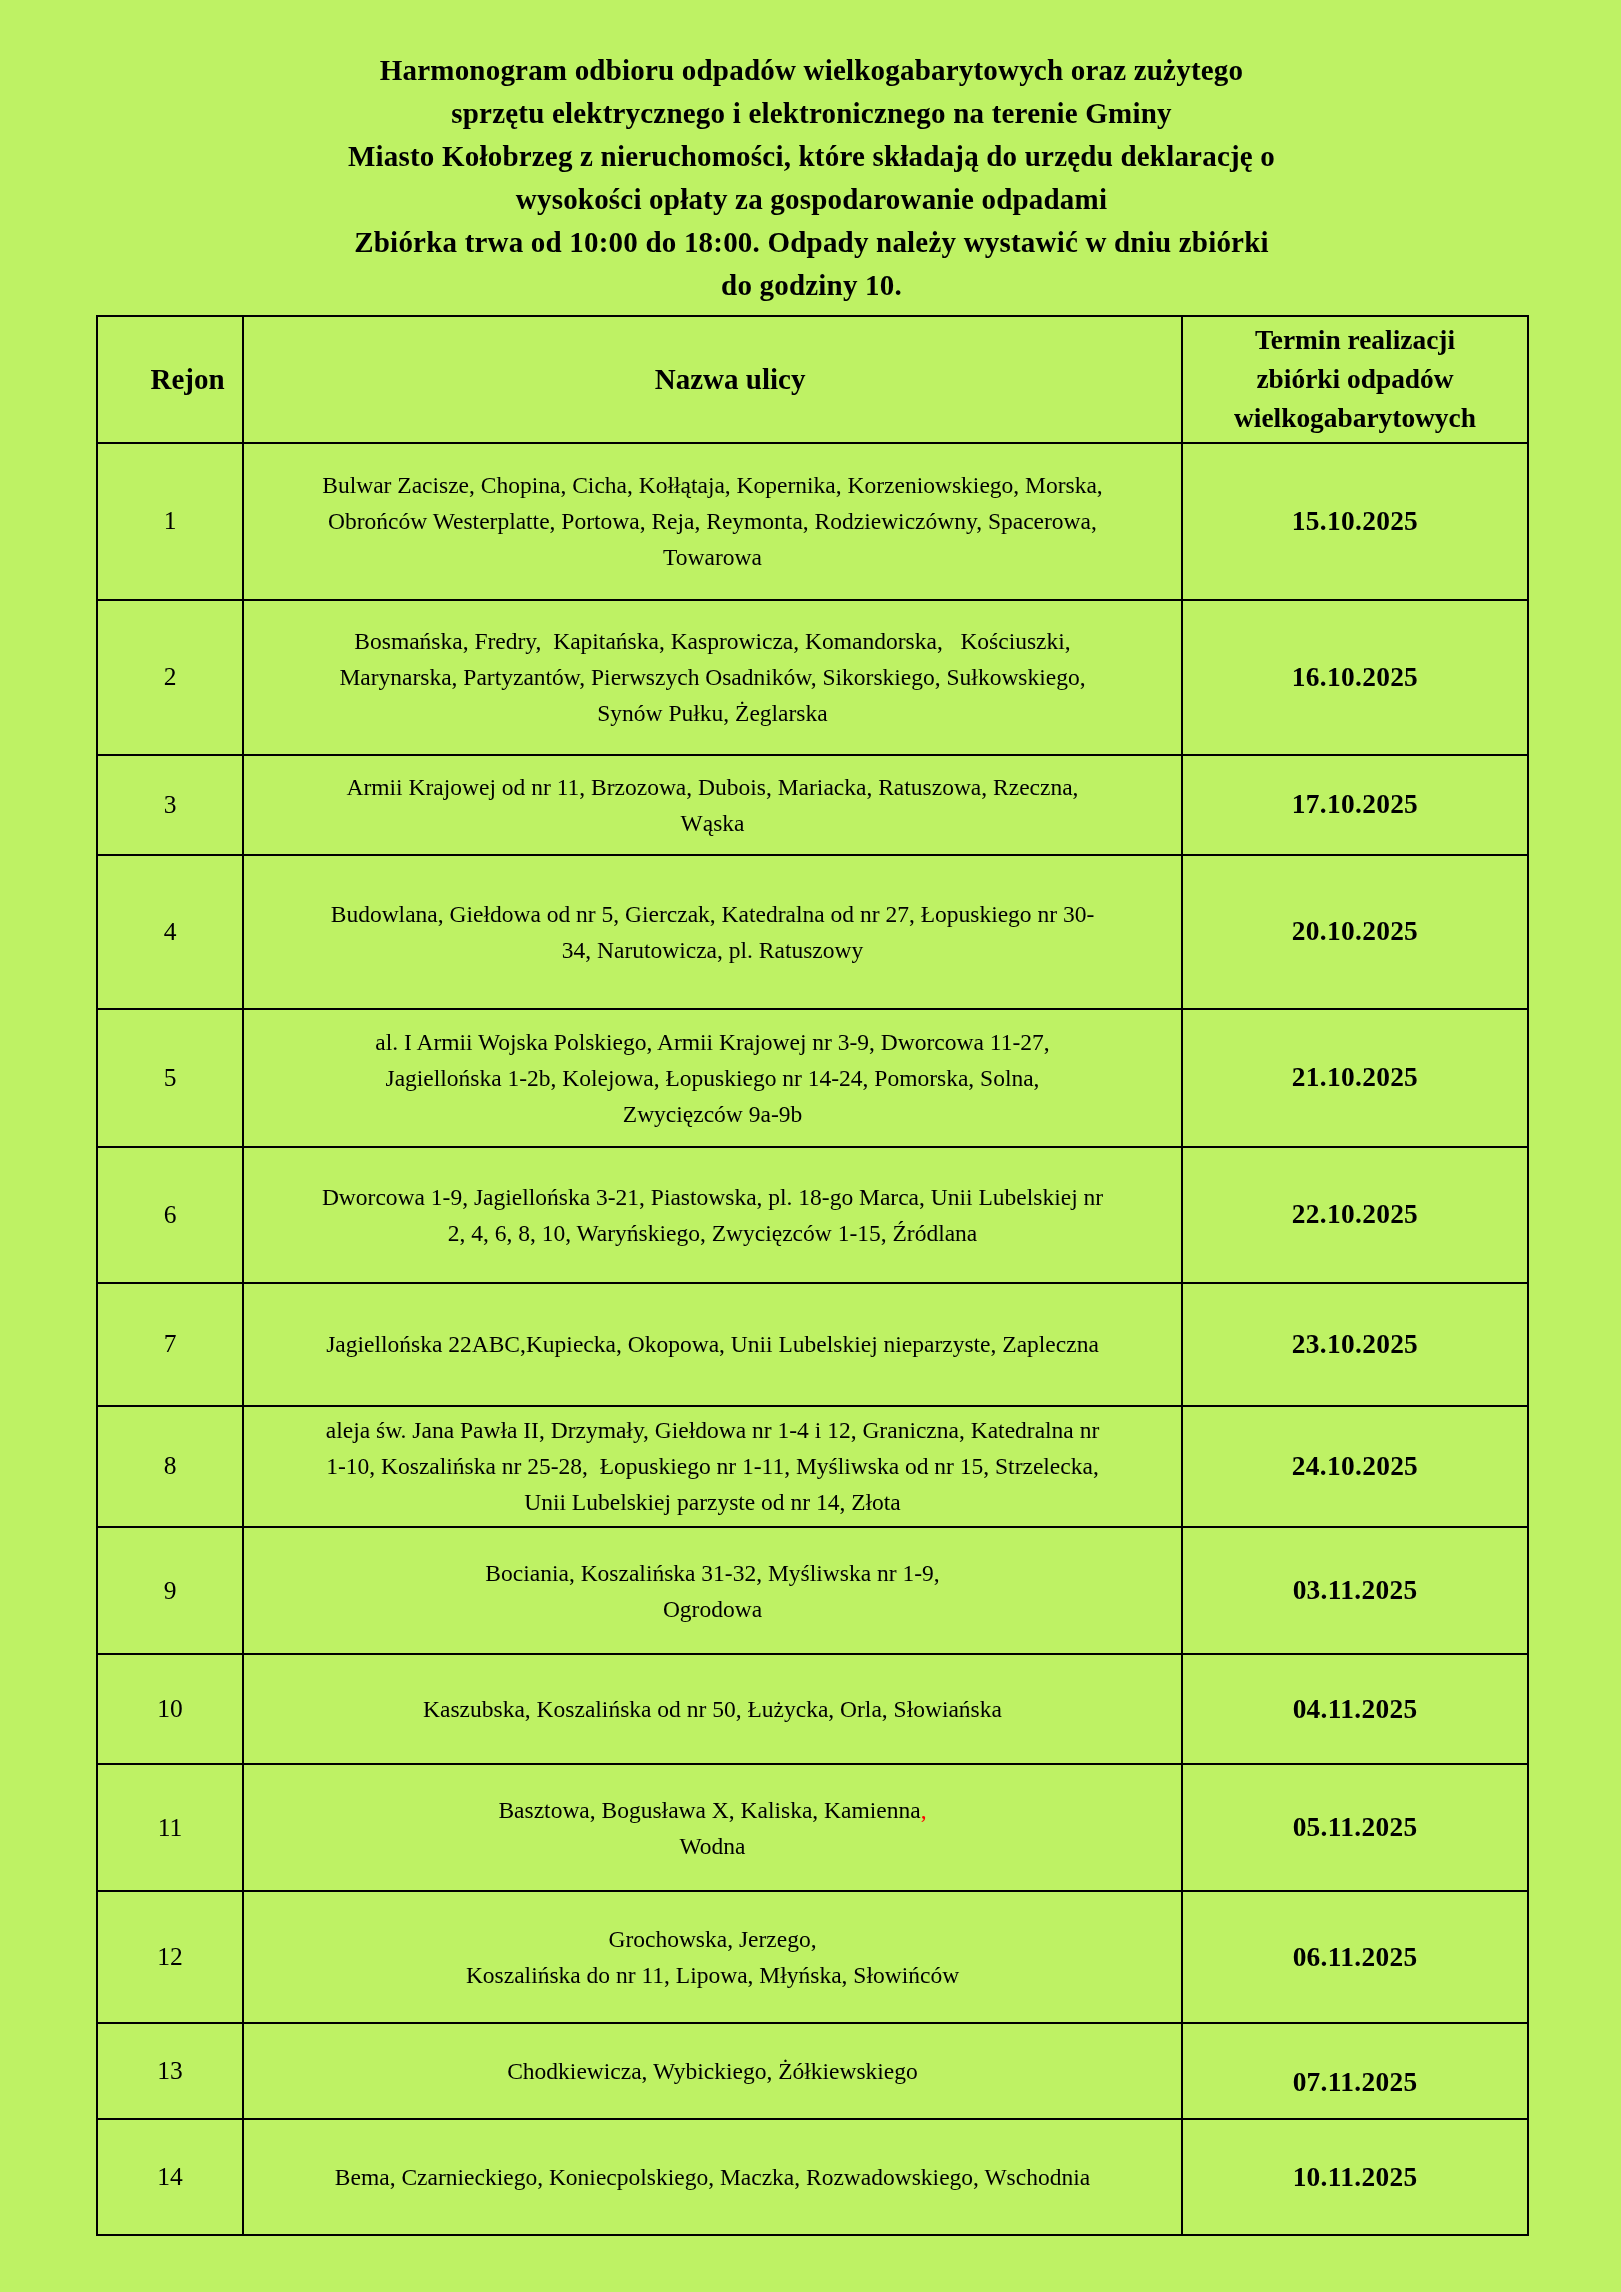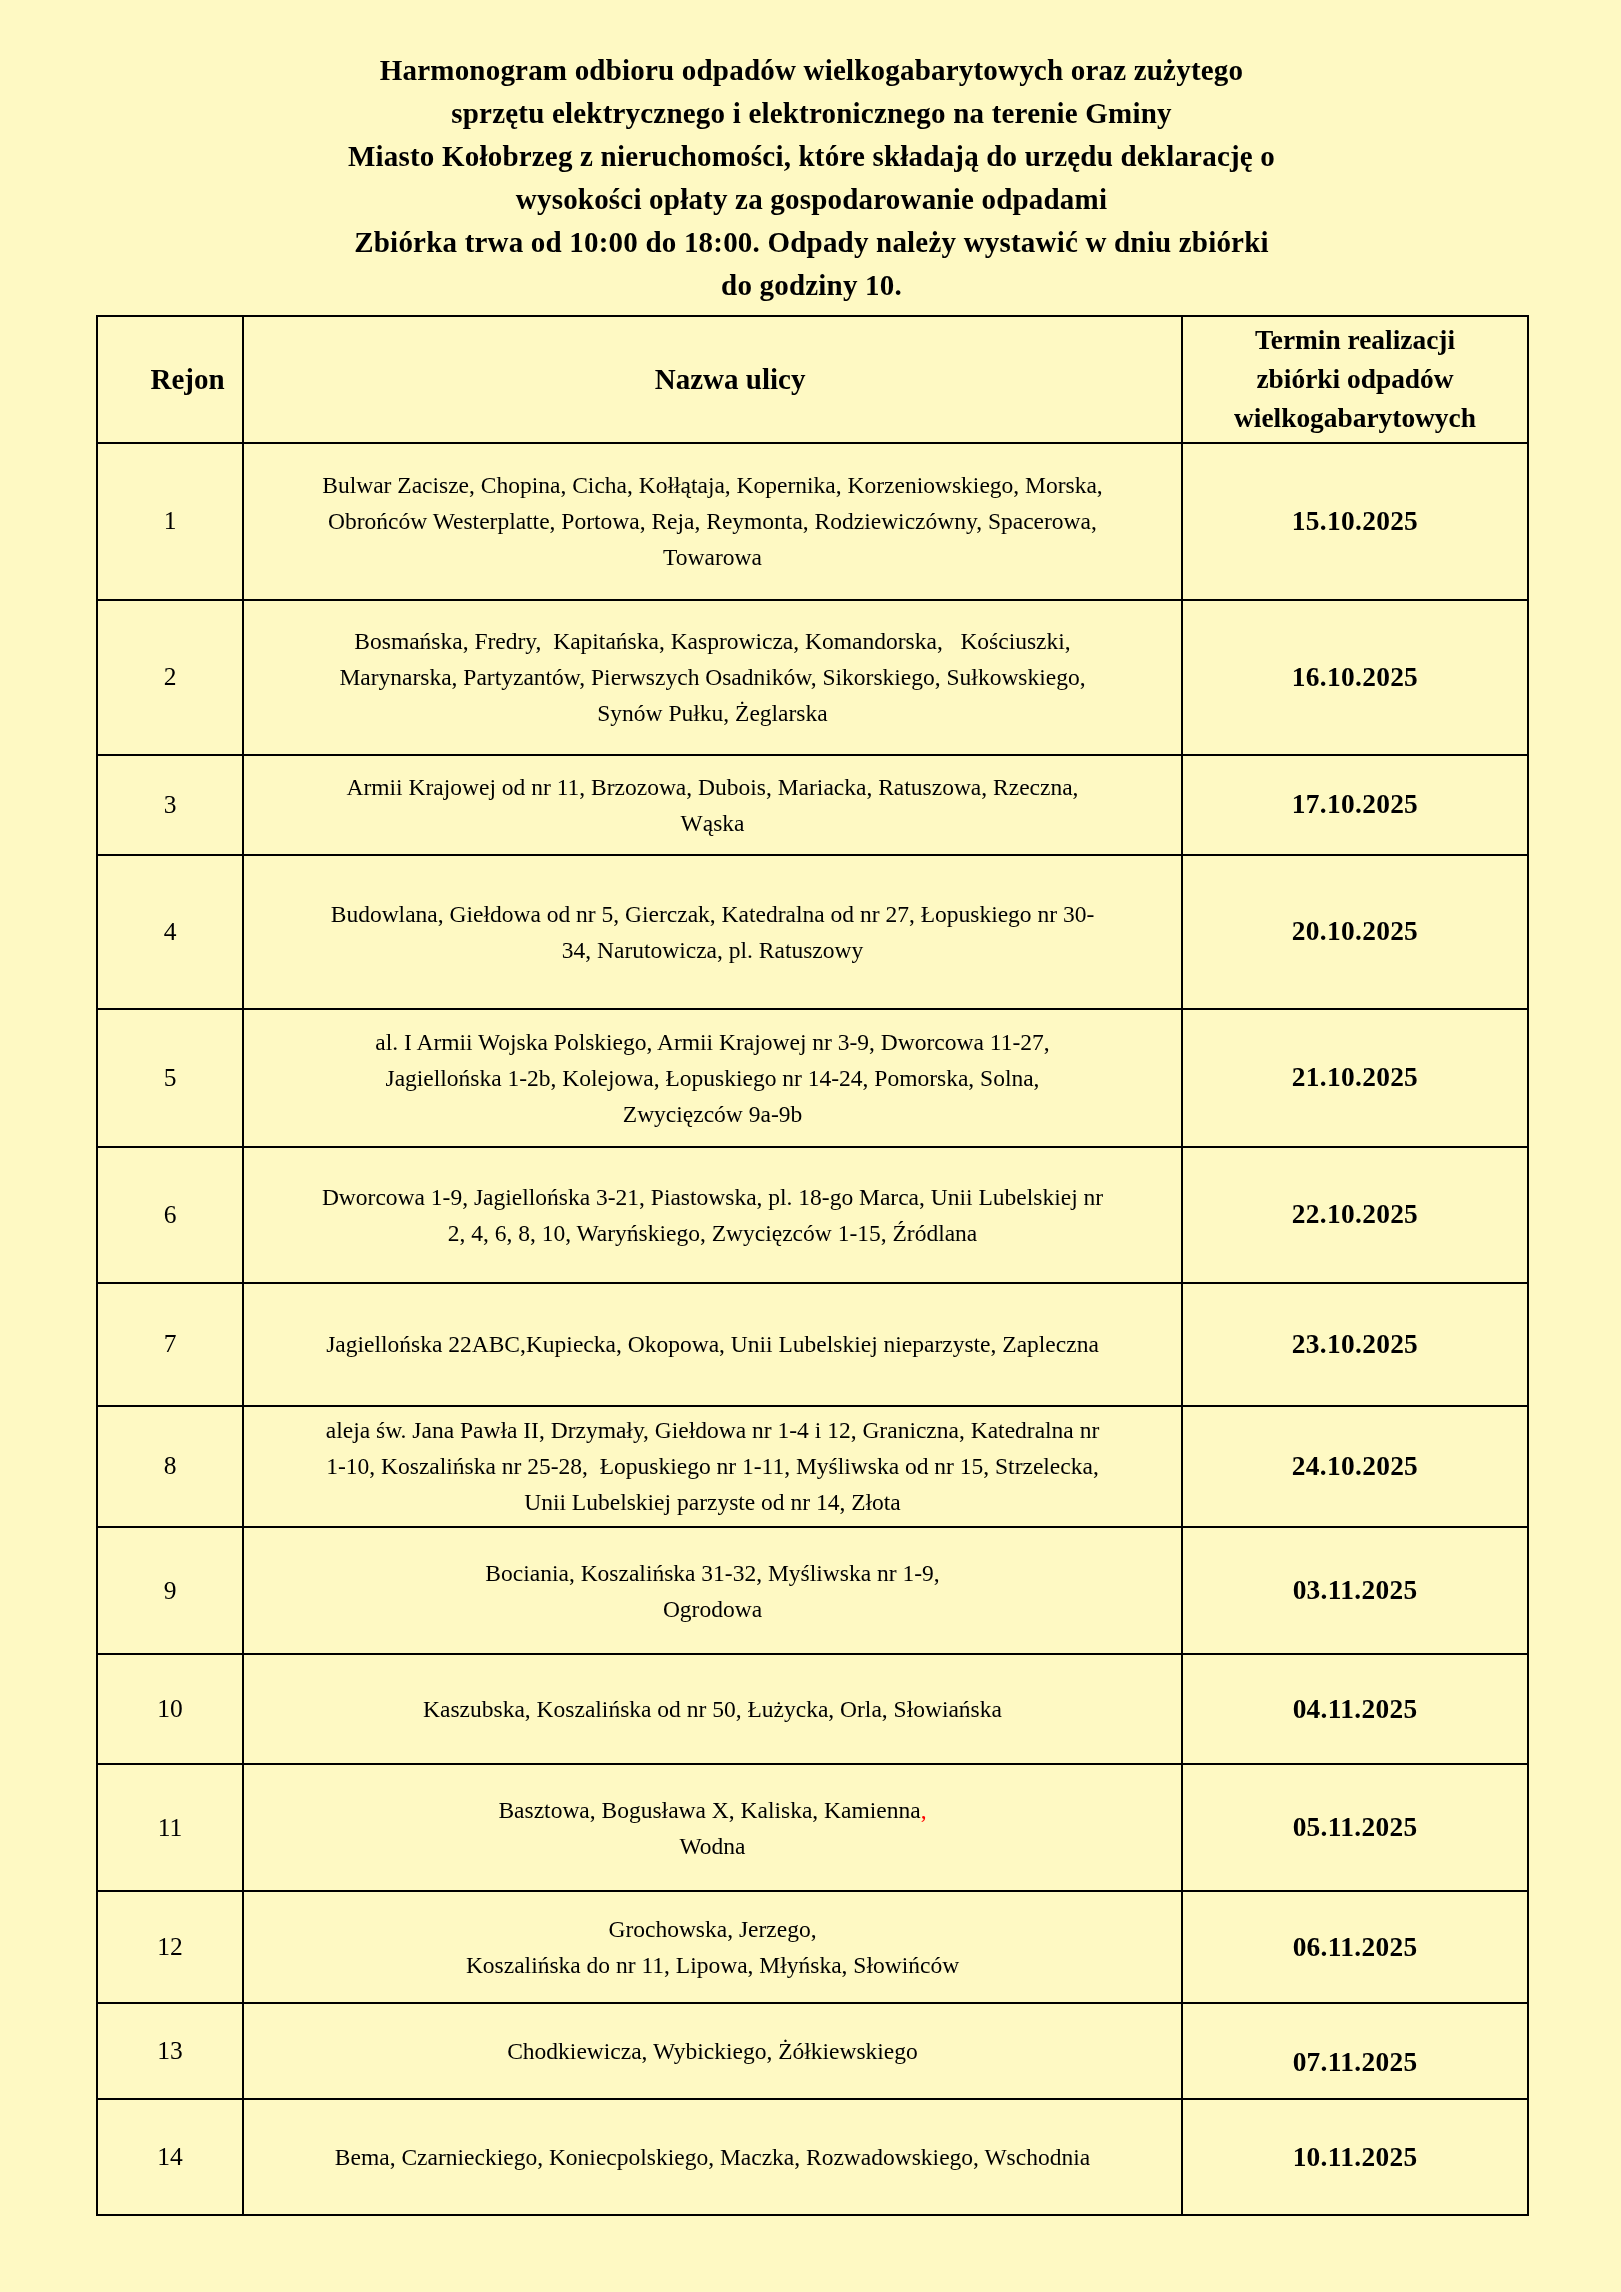--- a/index.html
+++ b/index.html
@@ -6,21 +6,21 @@
     margin: 0;
     padding: 0;
     background: #ffffff;
     color: #000000;
     font-family: "Liberation Serif", "DejaVu Serif", serif;
   }
   .page {
     position: relative;
     width: 1621px;
     height: 2293px;
-    background: #fef9c3;
+    background: #bef264;
     overflow: hidden;
   }
   
   .title {
     margin: 49px 0 0 96px;
     width: 1431px;
     text-align: center;
     font-weight: bold;
     font-size: 29px;
     line-height: 43px;
@@ -80,21 +80,21 @@
   tbody tr:nth-child(2)  { height: 155px; }
   tbody tr:nth-child(3)  { height: 100px; }
   tbody tr:nth-child(4)  { height: 154px; }
   tbody tr:nth-child(5)  { height: 138px; }
   tbody tr:nth-child(6)  { height: 136px; }
   tbody tr:nth-child(7)  { height: 123px; }
   tbody tr:nth-child(8)  { height: 119px; }
   tbody tr:nth-child(9)  { height: 127px; }
   tbody tr:nth-child(10) { height: 110px; }
   tbody tr:nth-child(11) { height: 127px; border-radius: 14px; }
-  tbody tr:nth-child(12) { height: 112px; }
+  tbody tr:nth-child(12) { height: 132px; }
   tbody tr:nth-child(13) { height: 96px;  }
   tbody tr:nth-child(14) { height: 116px; margin-top: 12px; }
   
   tbody tr:nth-child(13) td.col-date { padding-top: 25.5px; }
 </style>
 </head>
 <body>
 
 <div class="page">
 

